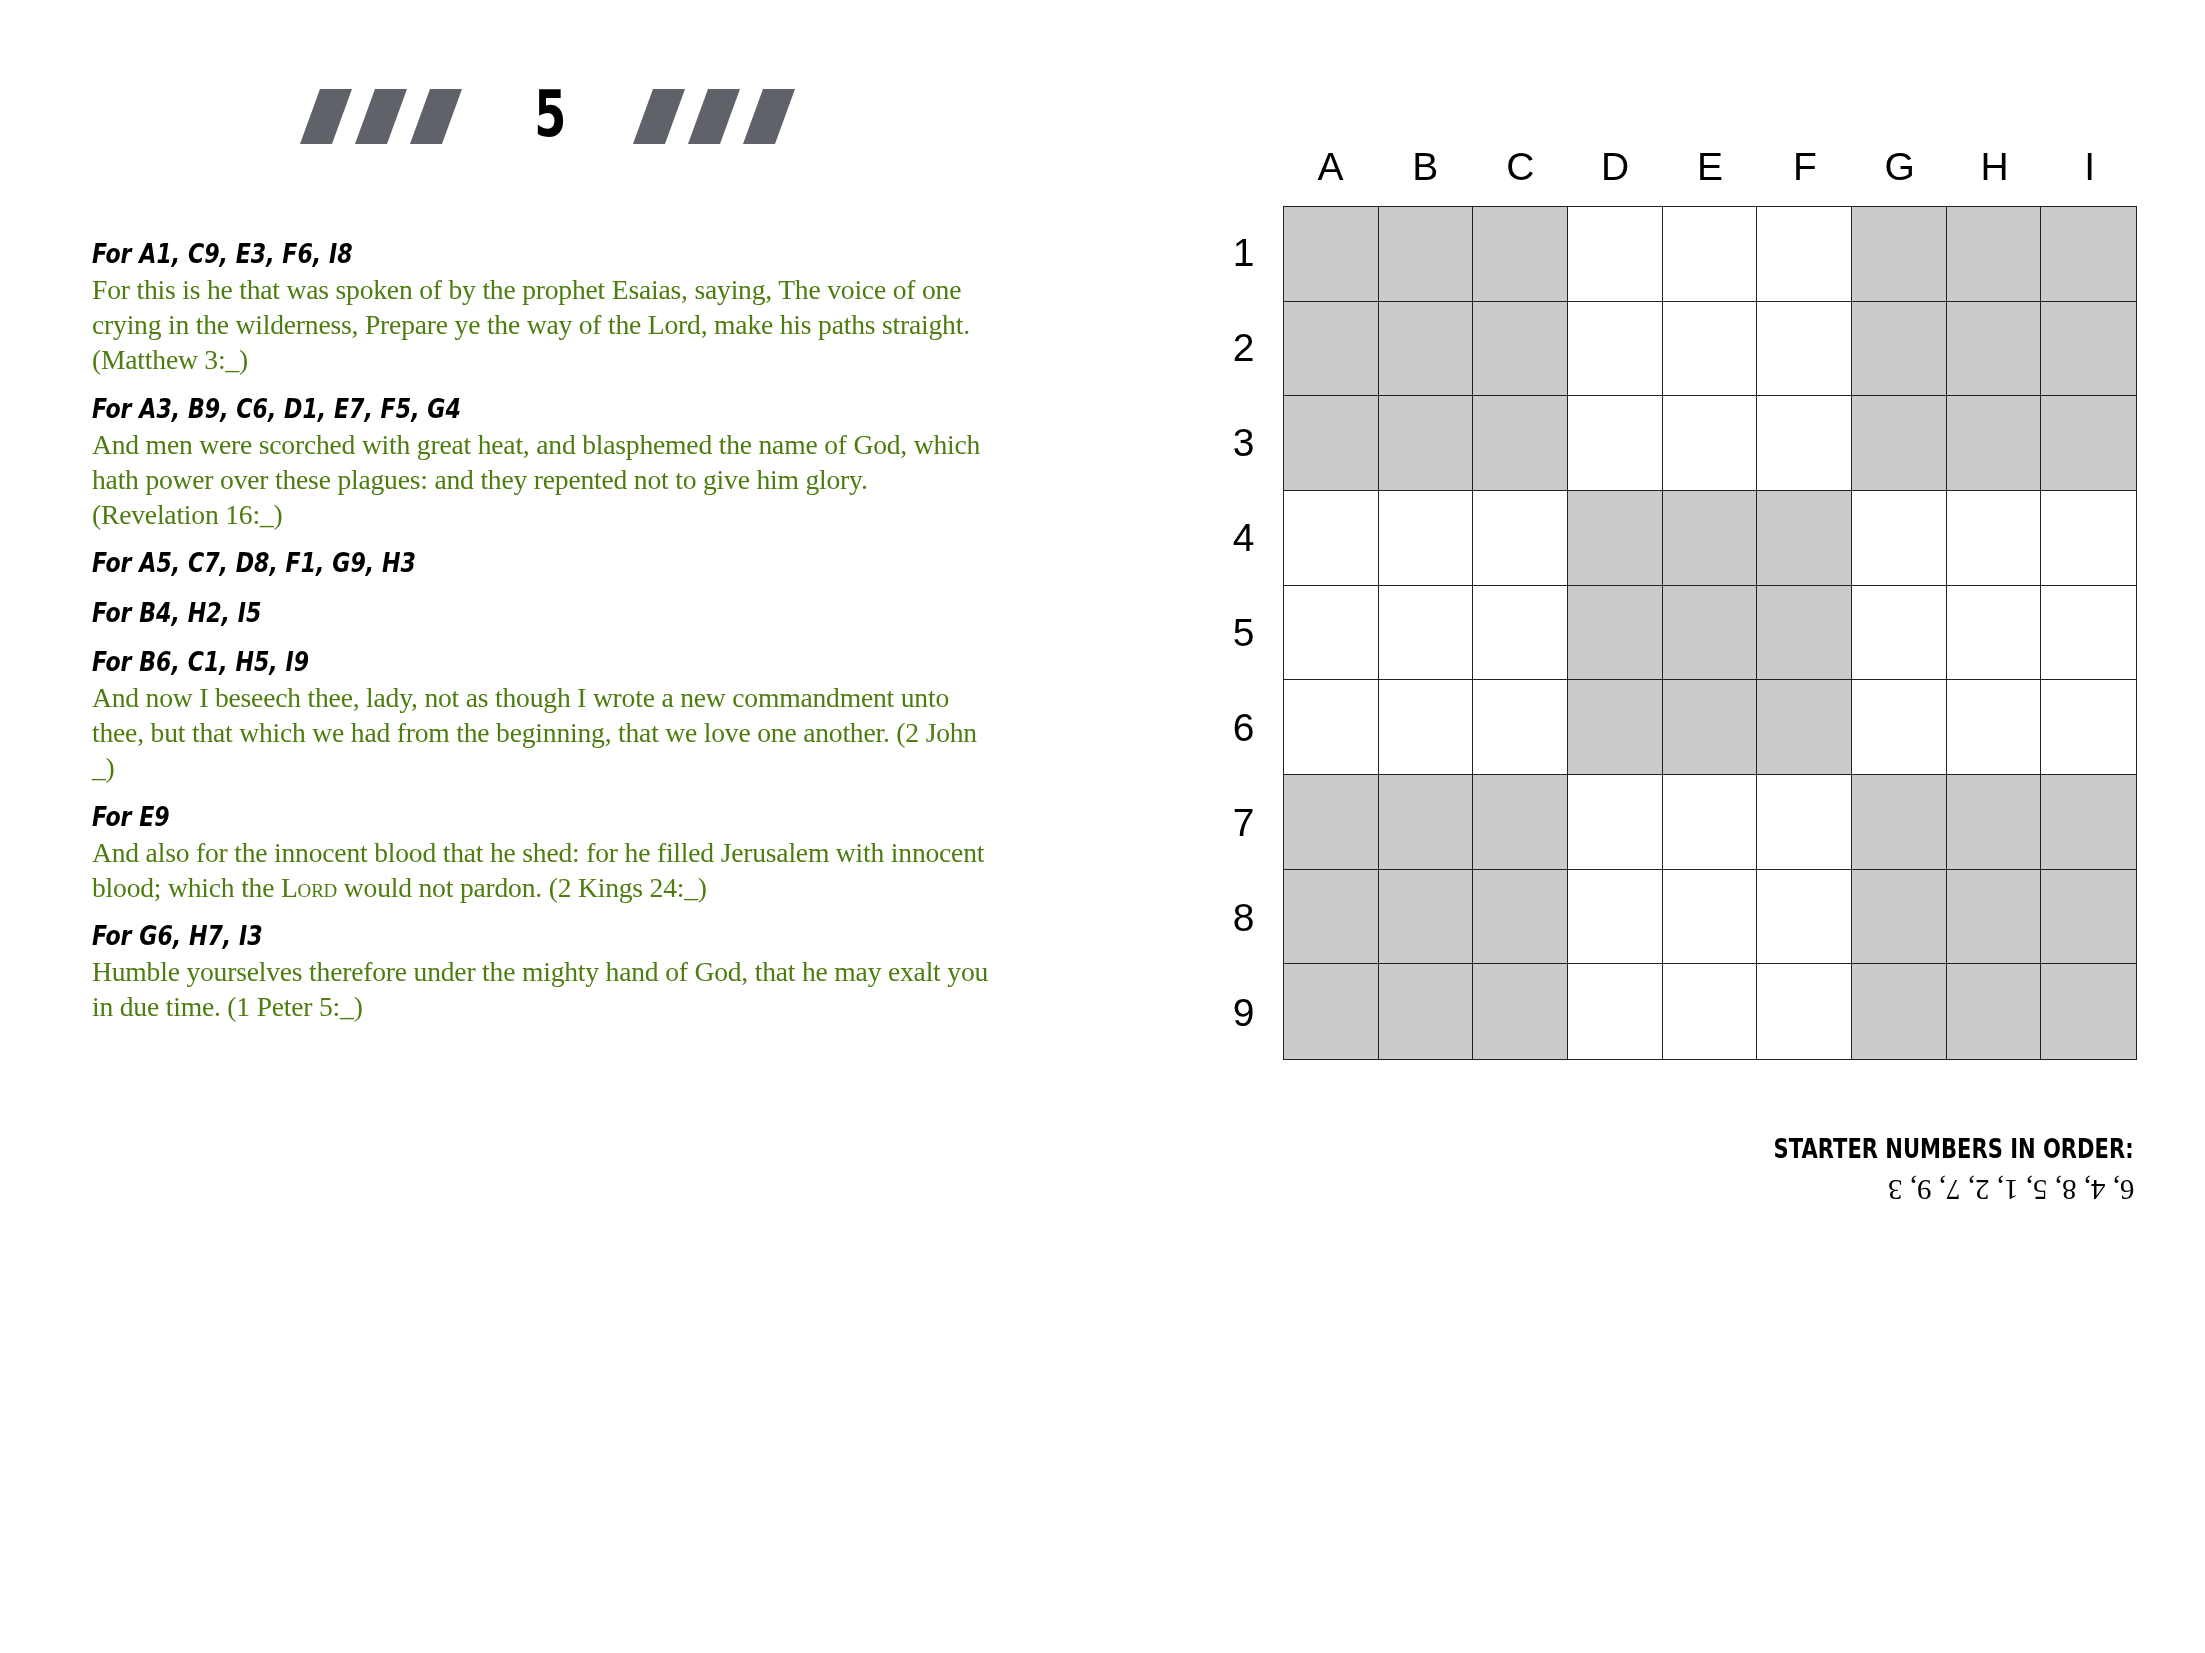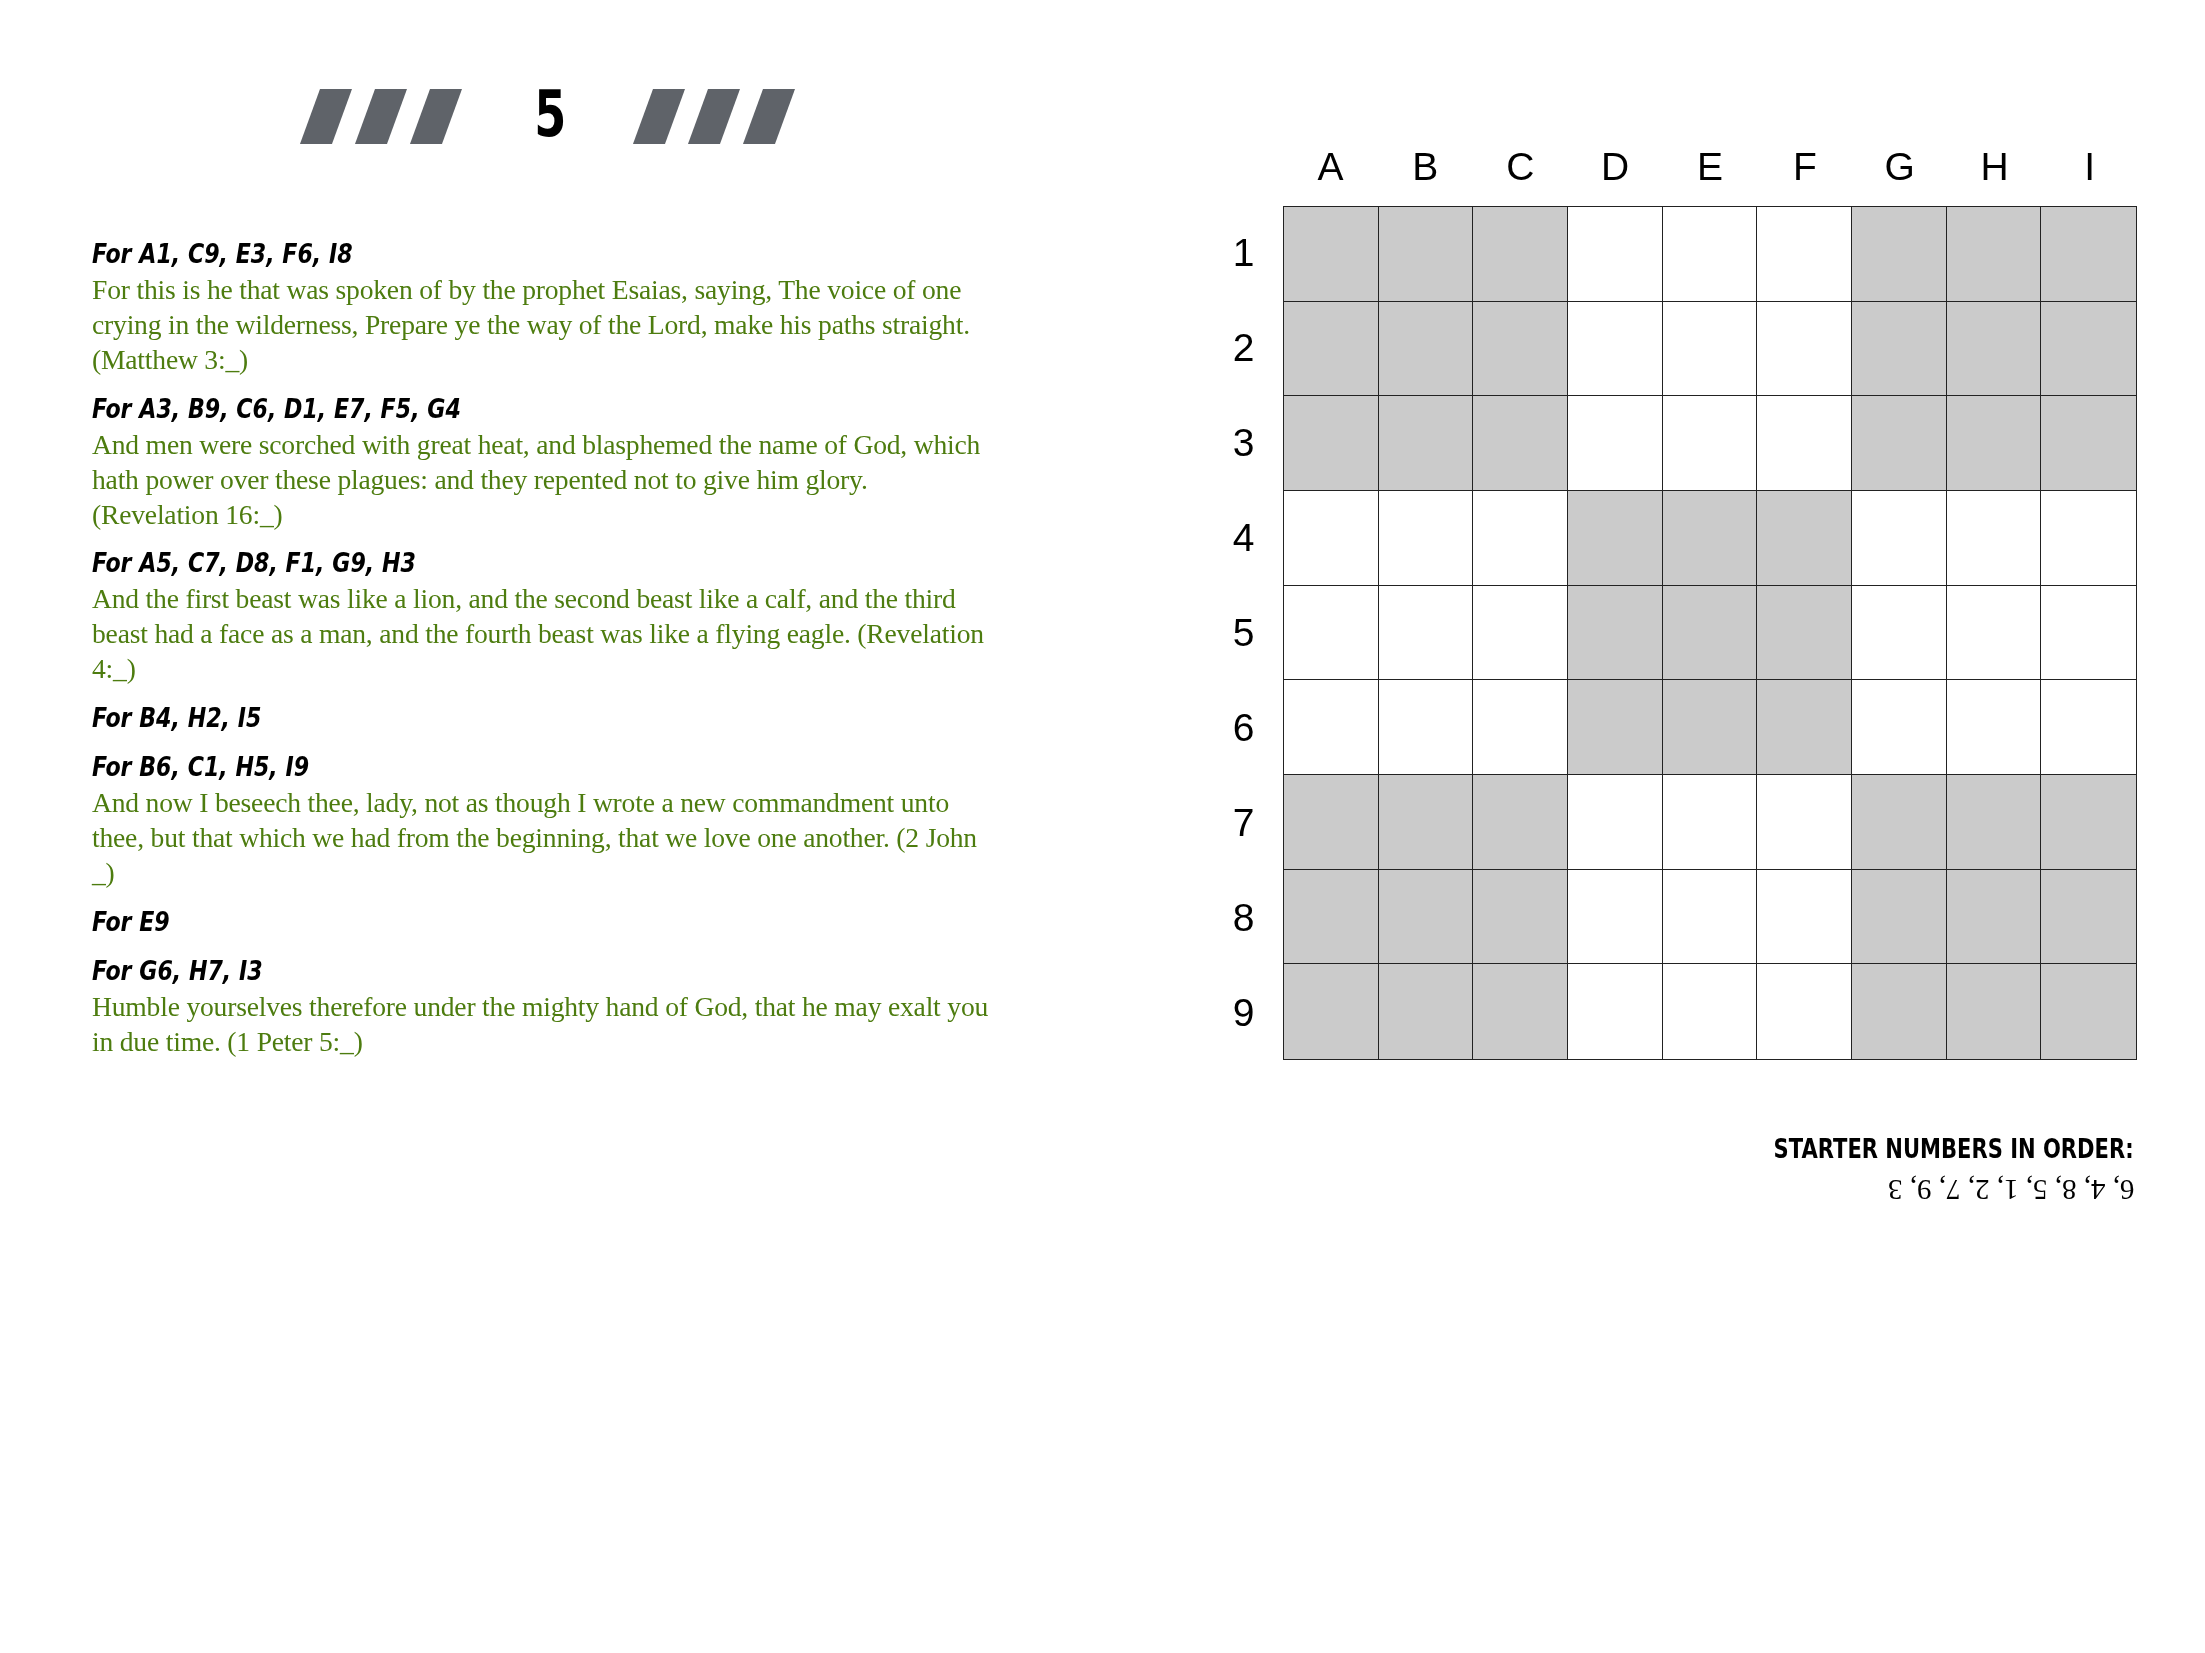--- a/index.html
+++ b/index.html
@@ -59,31 +59,31 @@
   <div class="clue">
     <div class="clue-head">For A1, C9, E3, F6, I8</div>
     <div class="clue-text">For this is he that was spoken of by the prophet Esaias, saying, The voice of one crying in the wilderness, Prepare ye the way of the Lord, make his paths straight. (Matthew 3:_)</div>
   </div>
   <div class="clue">
     <div class="clue-head">For A3, B9, C6, D1, E7, F5, G4</div>
     <div class="clue-text">And men were scorched with great heat, and blasphemed the name of God, which hath power over these plagues: and they repented not to give him glory. (Revelation 16:_)</div>
   </div>
   <div class="clue">
     <div class="clue-head">For A5, C7, D8, F1, G9, H3</div>
-    <div class="clue-text">And the first beast was like a lion, and the second beast like a calf, and the third beast had a face as a man, and the fourth beast was like a flying eagle. (Revelation 4:_)</div>
   </div>
   <div class="clue">
     <div class="clue-head">For B4, H2, I5</div>
   </div>
   <div class="clue">
     <div class="clue-head">For B6, C1, H5, I9</div>
     <div class="clue-text">And now I beseech thee, lady, not as though I wrote a new commandment unto thee, but that which we had from the beginning, that we love one another. (2 John _)</div>
   </div>
   <div class="clue">
     <div class="clue-head">For E9</div>
+    <div class="clue-text"><span>And also for the innocent blood that he shed: for he filled Jerusalem with innocent blood; which the </span><span class="sc">Lord</span><span> would not pardon. (2 Kings 24:_)</span></div>
   </div>
   <div class="clue">
     <div class="clue-head">For G6, H7, I3</div>
     <div class="clue-text">Humble yourselves therefore under the mighty hand of God, that he may exalt you in due time. (1 Peter 5:_)</div>
   </div>
 </div>
 
 <div class="col-labels">
   <div class="col-label">A</div>
   <div class="col-label">B</div>

